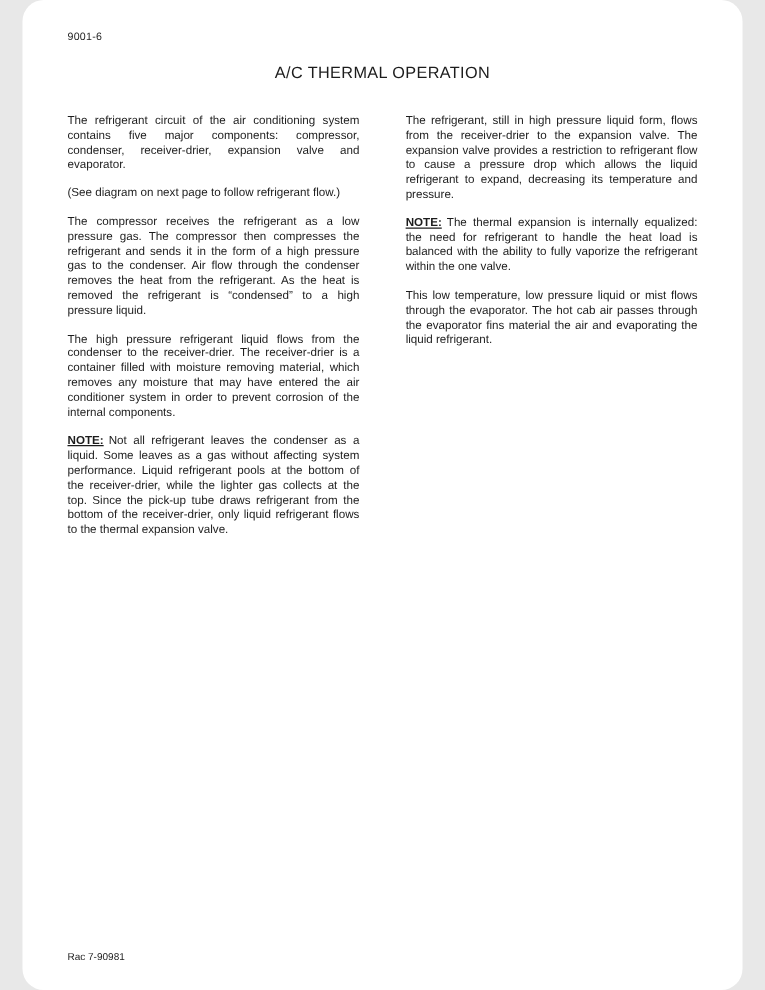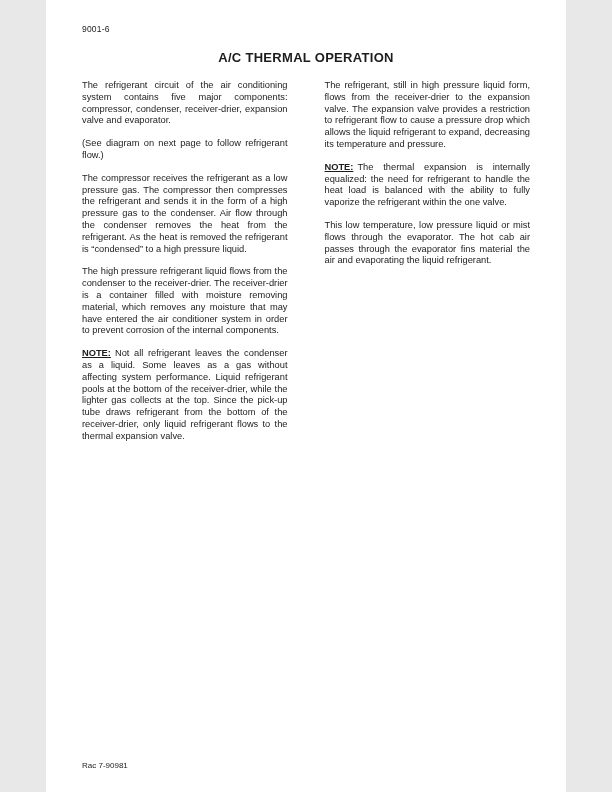--- a/index.html
+++ b/index.html
@@ -2,46 +2,47 @@
 <html><head>
 <meta charset="utf-8">
 <style>
   html, body {
     margin: 0;
     padding: 0;
     background: #e8e8e8;
   }
   .page {
     position: relative;
-    width: 520px;
+    width: 576px;
     height: 792px;
     margin: 0 auto;
     background: #ffffff;
     font-family: "Liberation Sans", sans-serif;
     color: #1c1c1c;
     box-sizing: border-box;
     padding: 24px 36px 20px 36px;
     overflow: hidden;
+    border-radius: 17px;
   }
   .page-number {
     font-size: 8.5px;
     letter-spacing: 0.2px;
     color: #1c1c1c;
   }
   .doc-title {
     text-align: center;
     font-size: 13px;
-    font-weight: bold;
+    font-weight: normal;
     letter-spacing: 0.3px;
     margin: 16px 0 0 0;
   }
   .columns {
     display: flex;
     gap: 37px;
-    margin-top: 15px;
+    margin-top: 26px;
   }
   .column {
     flex: 1 1 0;
     min-width: 0;
   }
   .para {
     font-size: 9.3px;
     line-height: 11.8px;
     text-align: justify;
     margin: 0 0 11px 0;

